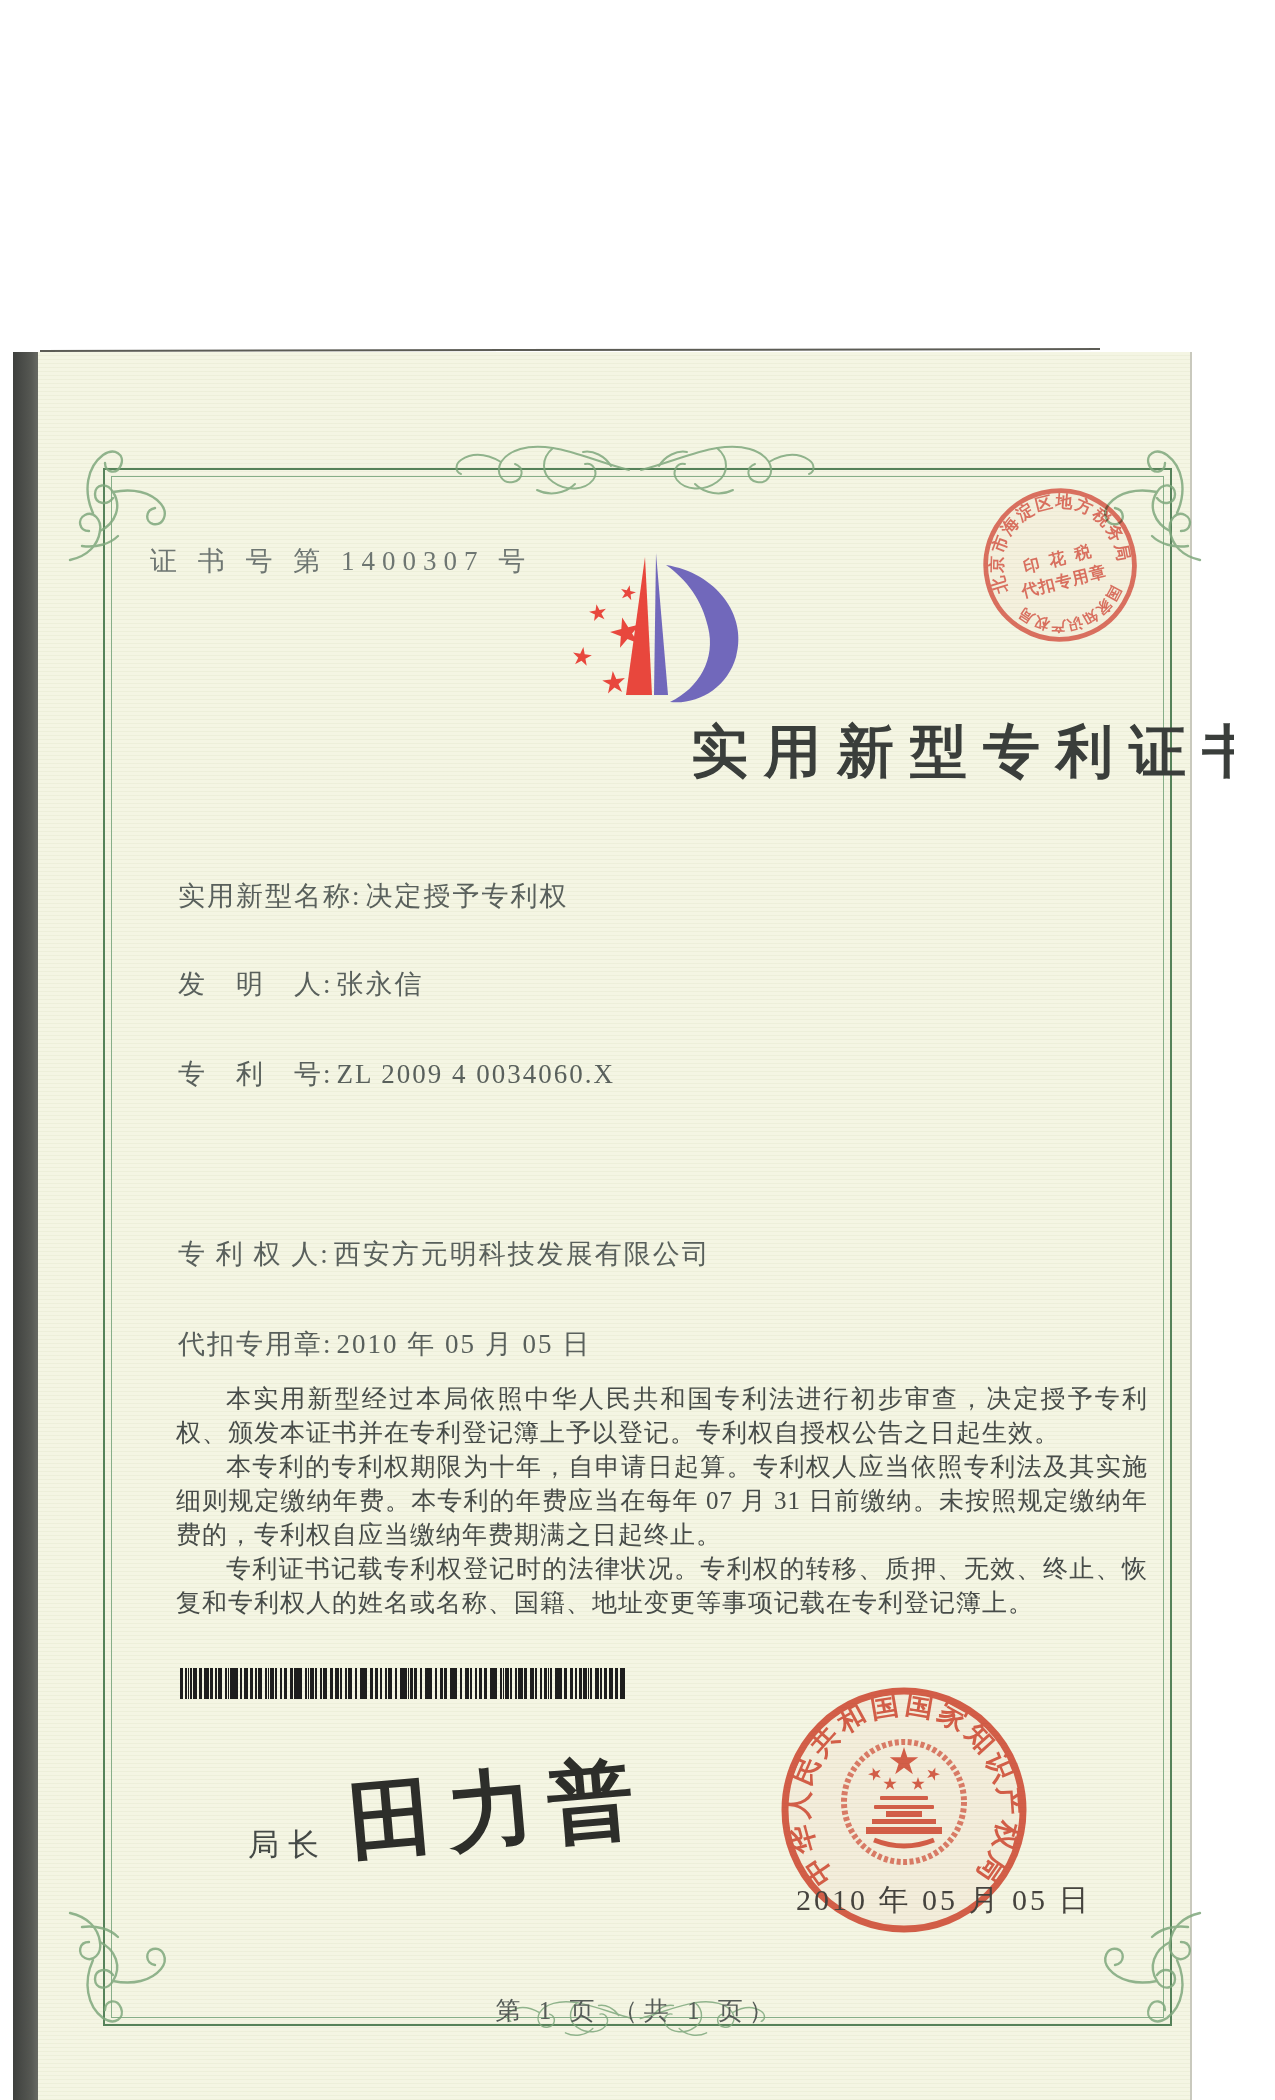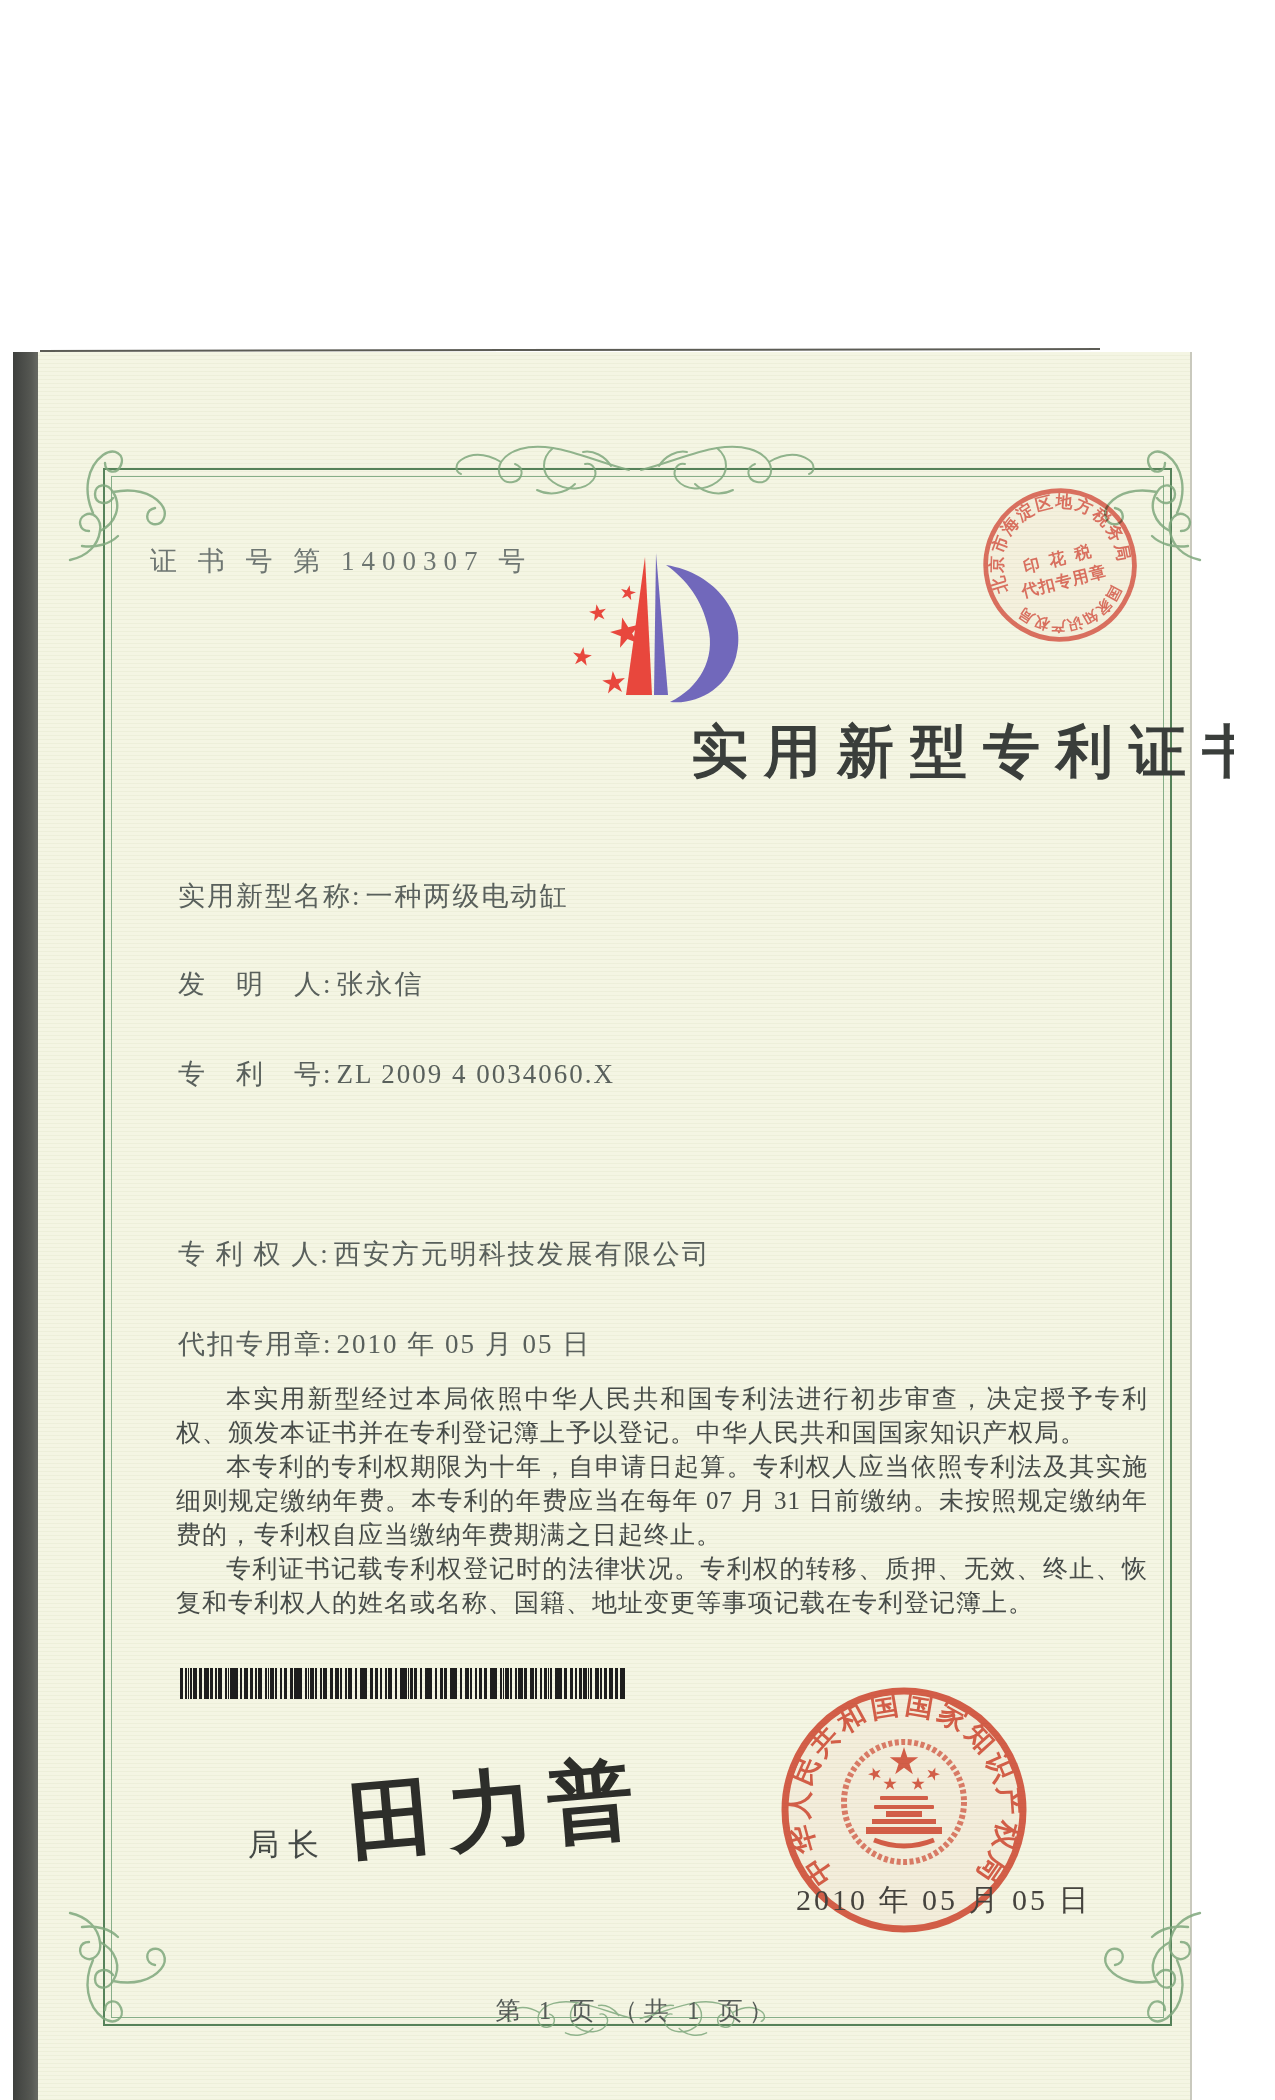--- a/index.html
+++ b/index.html
@@ -130,37 +130,37 @@
         <textPath href="#taxBotArc" startOffset="50%" text-anchor="middle">国家知识产权局</textPath>
       </text>
       <text x="85" y="84" text-anchor="middle" font-size="17" fill="#e2695f" letter-spacing="3">印 花 税</text>
       <text x="85" y="108" text-anchor="middle" font-size="17" fill="#e2695f" letter-spacing="1">代扣专用章</text>
     </g>
   </svg>
 
   <div class="title">实用新型专利证书</div>
 
   <div class="field" style="top:878px">
-    <span class="lbl">实用新型名称:</span><span>一种两级电动缸</span>
+    <span class="lbl">实用新型名称:</span><span>决定授予专利权</span>
   </div>
   <div class="field" style="top:966px">
     <span class="lbl">发　明　人:</span><span>张永信</span>
   </div>
   <div class="field" style="top:1056px">
     <span class="lbl">专　利　号:</span><span>ZL 2009 4 0034060.X</span>
   </div>
   <div class="field" style="top:1236px">
     <span class="lbl">专 利 权 人:</span><span>西安方元明科技发展有限公司</span>
   </div>
   <div class="field" style="top:1326px">
     <span class="lbl">代扣专用章:</span><span>2010 年 05 月 05 日</span>
   </div>
 
   <div id="body-text">
-    <p>本实用新型经过本局依照中华人民共和国专利法进行初步审查，决定授予专利权、颁发本证书并在专利登记簿上予以登记。中华人民共和国国家知识产权局。</p>
+    <p>本实用新型经过本局依照中华人民共和国专利法进行初步审查，决定授予专利权、颁发本证书并在专利登记簿上予以登记。专利权自授权公告之日起生效。</p>
     <p>本专利的专利权期限为十年，自申请日起算。专利权人应当依照专利法及其实施细则规定缴纳年费。本专利的年费应当在每年 07 月 31 日前缴纳。未按照规定缴纳年费的，专利权自应当缴纳年费期满之日起终止。</p>
     <p>专利证书记载专利权登记时的法律状况。专利权的转移、质押、无效、终止、恢复和专利权人的姓名或名称、国籍、地址变更等事项记载在专利登记簿上。</p>
   </div>
 
   <div id="barcode"></div>
 
   <div class="sig-title">局长</div>
   <div class="sig-name">田力普</div>
 
   <svg id="official-seal" class="seal" viewBox="0 0 260 260">

